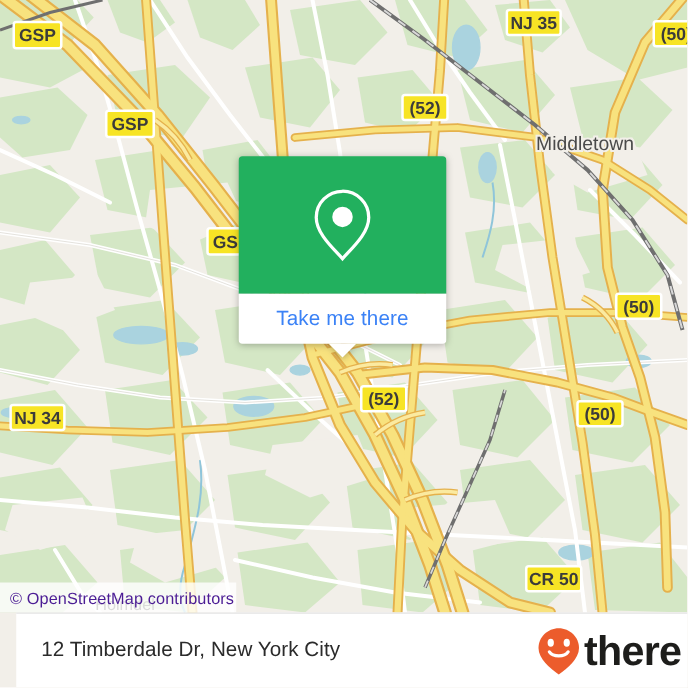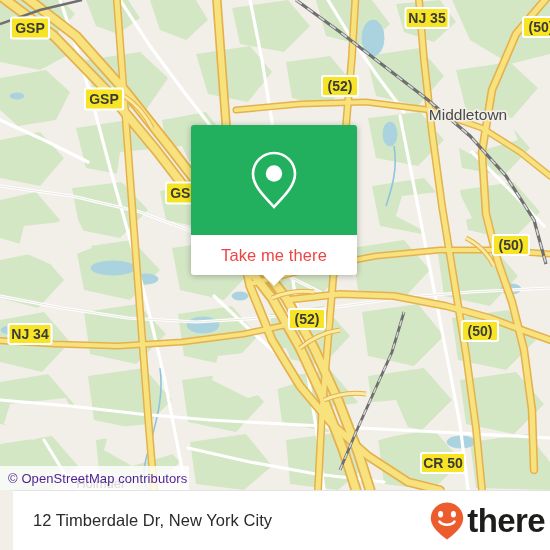--- a/index.html
+++ b/index.html
@@ -68,21 +68,21 @@
     position: relative;
     background: #ffffff;
     height: 40px;
     border-radius: 0 0 3px 3px;
     display: flex;
     align-items: center;
     justify-content: center;
   }
   .popup-foot-label {
     font-size: 16.5px;
-    color: #ef4444;
+    color: #3b82f6;
     letter-spacing: 0.1px;
   }
   .popup-tail {
     position: absolute;
     left: 50%;
     bottom: -11px;
     margin-left: -11px;
     width: 0; height: 0;
     border-left: 11px solid transparent;
     border-right: 11px solid transparent;

